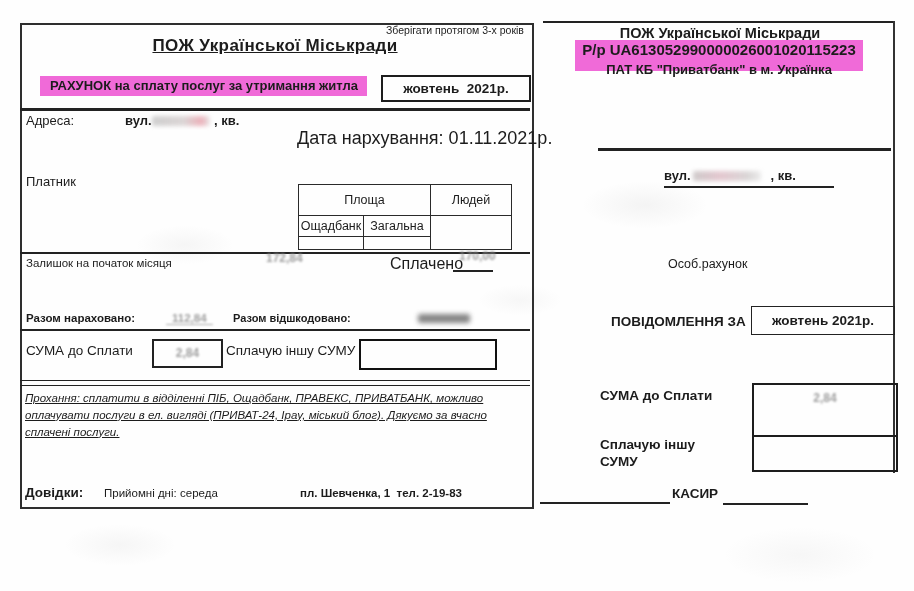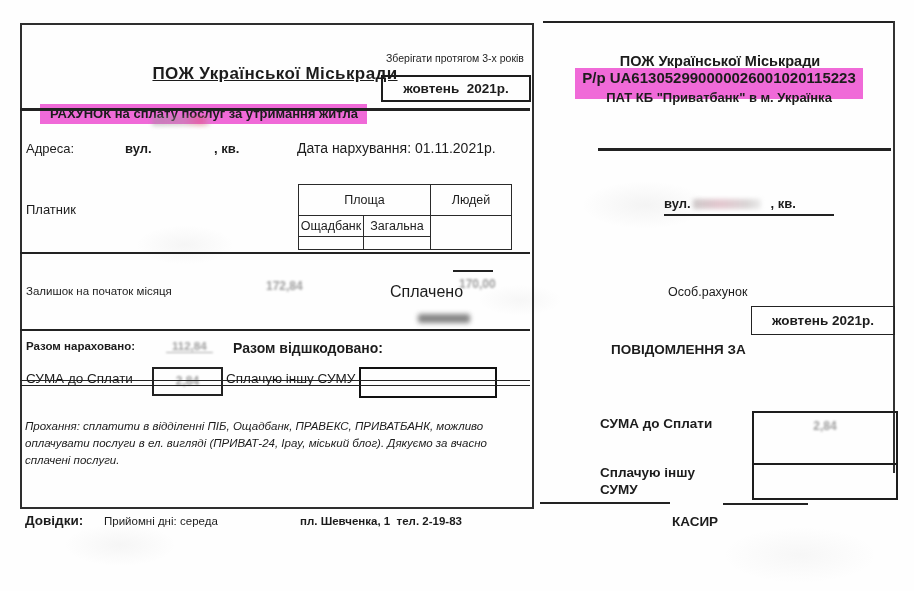--- a/index.html
+++ b/index.html
@@ -11,41 +11,41 @@
   .page{
     position:relative;width:914px;height:591px;
     background:
       radial-gradient(ellipse 70px 28px at 185px 245px, rgba(110,110,110,.06), transparent 70%),
       radial-gradient(ellipse 90px 34px at 645px 205px, rgba(110,110,110,.07), transparent 70%),
       radial-gradient(ellipse 80px 30px at 120px 545px, rgba(110,110,110,.06), transparent 70%),
       radial-gradient(ellipse 110px 40px at 800px 555px, rgba(110,110,110,.05), transparent 70%),
       radial-gradient(ellipse 60px 22px at 520px 300px, rgba(110,110,110,.05), transparent 70%),
       #fefefe;
   }
-  .abs{position:absolute;margin-top:28px;}
+  .abs{position:absolute;}
   .b{font-weight:bold;}
   .line{position:absolute;background:#222;}
   .ghost{
     color:#8e8e8e;filter:blur(1.3px);opacity:.85;font-weight:bold;
     white-space:nowrap;
   }
   .smudge{position:absolute;border-radius:2px;}
   .hl{background:#f06ad8;}
   .invoice-box{
     position:absolute;left:20px;top:23px;width:510px;height:482px;
     border:2px solid #2e2e2e;
   }
   .month-box{
     position:absolute;text-align:center;font-weight:bold;white-space:pre;
   }
   .area-table{position:absolute;left:298px;top:184px;border-collapse:collapse;background:transparent;}
   .area-table td{border:1.6px solid #2a2a2a;font-size:12.5px;text-align:center;vertical-align:middle;padding:0;}
   .w-liv{width:64px}.w-tot{width:66px}.w-people{width:80px}
   .rh1{height:30px}.rh2{height:20px}.rh3{height:12px}
-  .note-line{display:block;}
+  .note-line{display:block;text-decoration:underline;}
   .dbl{position:absolute;border-top:1.7px solid #222;border-bottom:1.7px solid #222;height:4px;background:transparent;}
 </style>
 </head>
 <body>
 
 <div class="page">
 
   <div class="invoice-box"></div>
 
   <div class="abs" style="left:386px;top:24px;font-size:10.5px;">Зберігати протягом 3-х років</div>
@@ -56,21 +56,21 @@
 
   <div class="month-box" style="left:381px;top:75px;width:146px;height:23px;line-height:23px;border:2px solid #1d1d1d;font-size:13.5px;">жовтень  2021р.</div>
 
   <div class="line" style="left:20px;top:108px;width:510px;height:2.6px;"></div>
 
   <div class="abs" style="left:26px;top:113px;font-size:13px;">Адреса:</div>
   <div class="abs b" style="left:125px;top:113px;font-size:13px;">вул.</div>
   <div class="smudge" style="left:152px;top:116px;width:58px;height:10px;filter:blur(2px);
        background:linear-gradient(90deg, rgba(150,150,150,.45), rgba(165,150,150,.38) 55%, rgba(215,85,105,.45) 85%, rgba(180,180,180,.3));"></div>
   <div class="abs b" style="left:214px;top:113px;font-size:13px;">, кв.</div>
-  <div class="abs" style="left:297px;top:112px;font-size:14px;">Дата нархування: 01.11.2021р.</div>
+  <div class="abs" style="left:297px;top:128px;font-size:18px;">Дата нархування: 01.11.2021р.</div>
 
   <div class="abs" style="left:26px;top:174px;font-size:13px;">Платник</div>
 
   <table class="area-table">
     <tbody>
         <tr>
       <td colspan="2" class="rh1">Площа</td>
       <td class="rh1 w-people">Людей</td>
     </tr>
     <tr>
@@ -89,21 +89,21 @@
 
   <div class="abs" style="left:26px;top:257px;font-size:11.5px;">Залишок на початок місяця</div>
   <div class="abs ghost" style="left:266px;top:251px;font-size:12px;">172,84</div>
 
   <div class="abs" style="left:390px;top:255px;font-size:16px;">Сплачено</div>
   <div class="line" style="left:453px;top:270px;width:40px;height:1.6px;"></div>
   <div class="abs ghost" style="left:459px;top:249px;font-size:12px;">170,00</div>
 
   <div class="abs b" style="left:26px;top:312px;font-size:11.5px;">Разом нараховано:</div>
   <div class="abs ghost" style="left:166px;top:312px;font-size:11.5px;border-bottom:1px solid #999;padding:0 6px;">112,84</div>
-  <div class="abs b" style="left:233px;top:312px;font-size:14px;">Разом відшкодовано:</div>
+  <div class="abs b" style="left:233px;top:312px;font-size:11px;">Разом відшкодовано:</div>
   <div class="smudge" style="left:418px;top:314px;width:52px;height:9px;background:#5c5c5c;filter:blur(2.6px);opacity:.75;"></div>
 
   <div class="line" style="left:20px;top:329px;width:510px;height:2.4px;"></div>
 
   <div class="abs" style="left:26px;top:343px;font-size:13.5px;">СУМА до Сплати</div>
   <div class="abs" style="left:152px;top:339px;width:67px;height:25px;border:2px solid #222;text-align:center;">
     <span class="ghost" style="font-size:12px;line-height:25px;">2,84</span>
   </div>
   <div class="abs" style="left:226px;top:343px;font-size:13.5px;">Сплачую іншу СУМУ</div>
   <div class="abs" style="left:359px;top:339px;width:134px;height:27px;border:2.5px solid #111;"></div>

